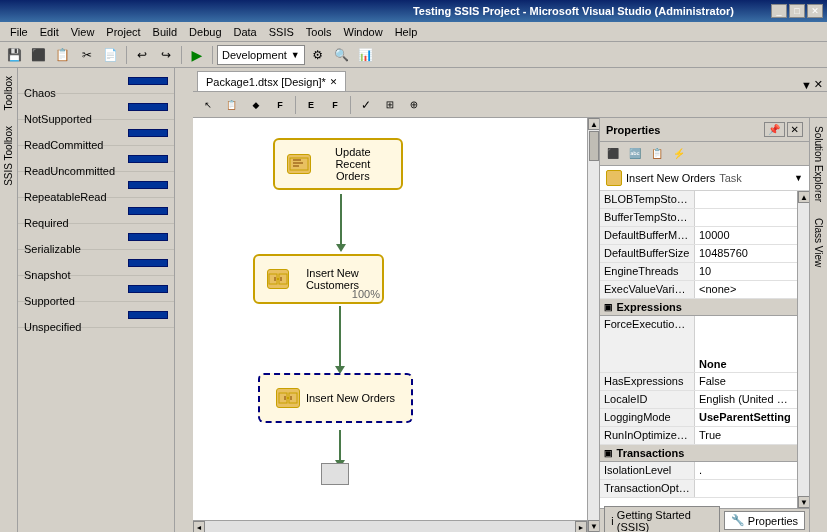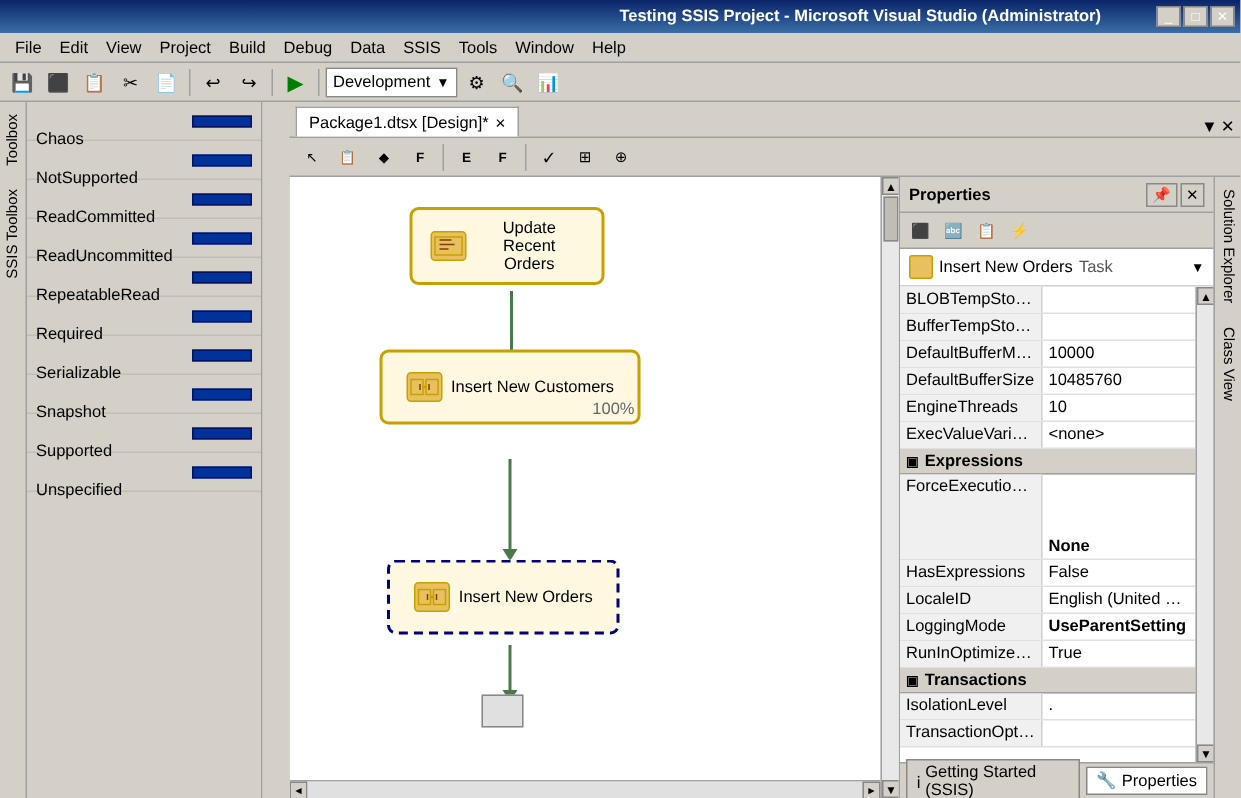--- a/index.html
+++ b/index.html
@@ -519,21 +519,21 @@
             </div>
             <span style="white-space:pre-line; font-size:11px;">Update Recent
 Orders</span>
           </div>
 
           <div class="flow-arrow" style="left:143px; top:76px;">
             <div class="arrow-line" style="height:50px;"></div>
             <div class="arrow-head"></div>
           </div>
 
-          <div class="flow-item" style="left:60px; top:115px; width:174px; min-height:50px;">
+          <div class="flow-item" style="left:60px; top:136px; width:131px; min-height:50px;">
             <div class="flow-icon">
               <svg width="20" height="16" viewBox="0 0 20 16">
                 <rect x="1" y="3" width="8" height="10" fill="#e8c060" stroke="#c8a000" stroke-width="1"></rect>
                 <rect x="11" y="3" width="8" height="10" fill="#e8c060" stroke="#c8a000" stroke-width="1"></rect>
                 <path d="M9 8 L11 8" stroke="#c8a000" stroke-width="2"></path>
                 <path d="M7 6 L7 10 M13 6 L13 10" stroke="#804000" stroke-width="1"></path>
               </svg>
             </div>
             <span style="font-size:11px;">Insert New Customers</span>
             <span style="position:absolute; right:2px; bottom:2px; font-size:11px; color:#666;text-align:right;">100%</span>

